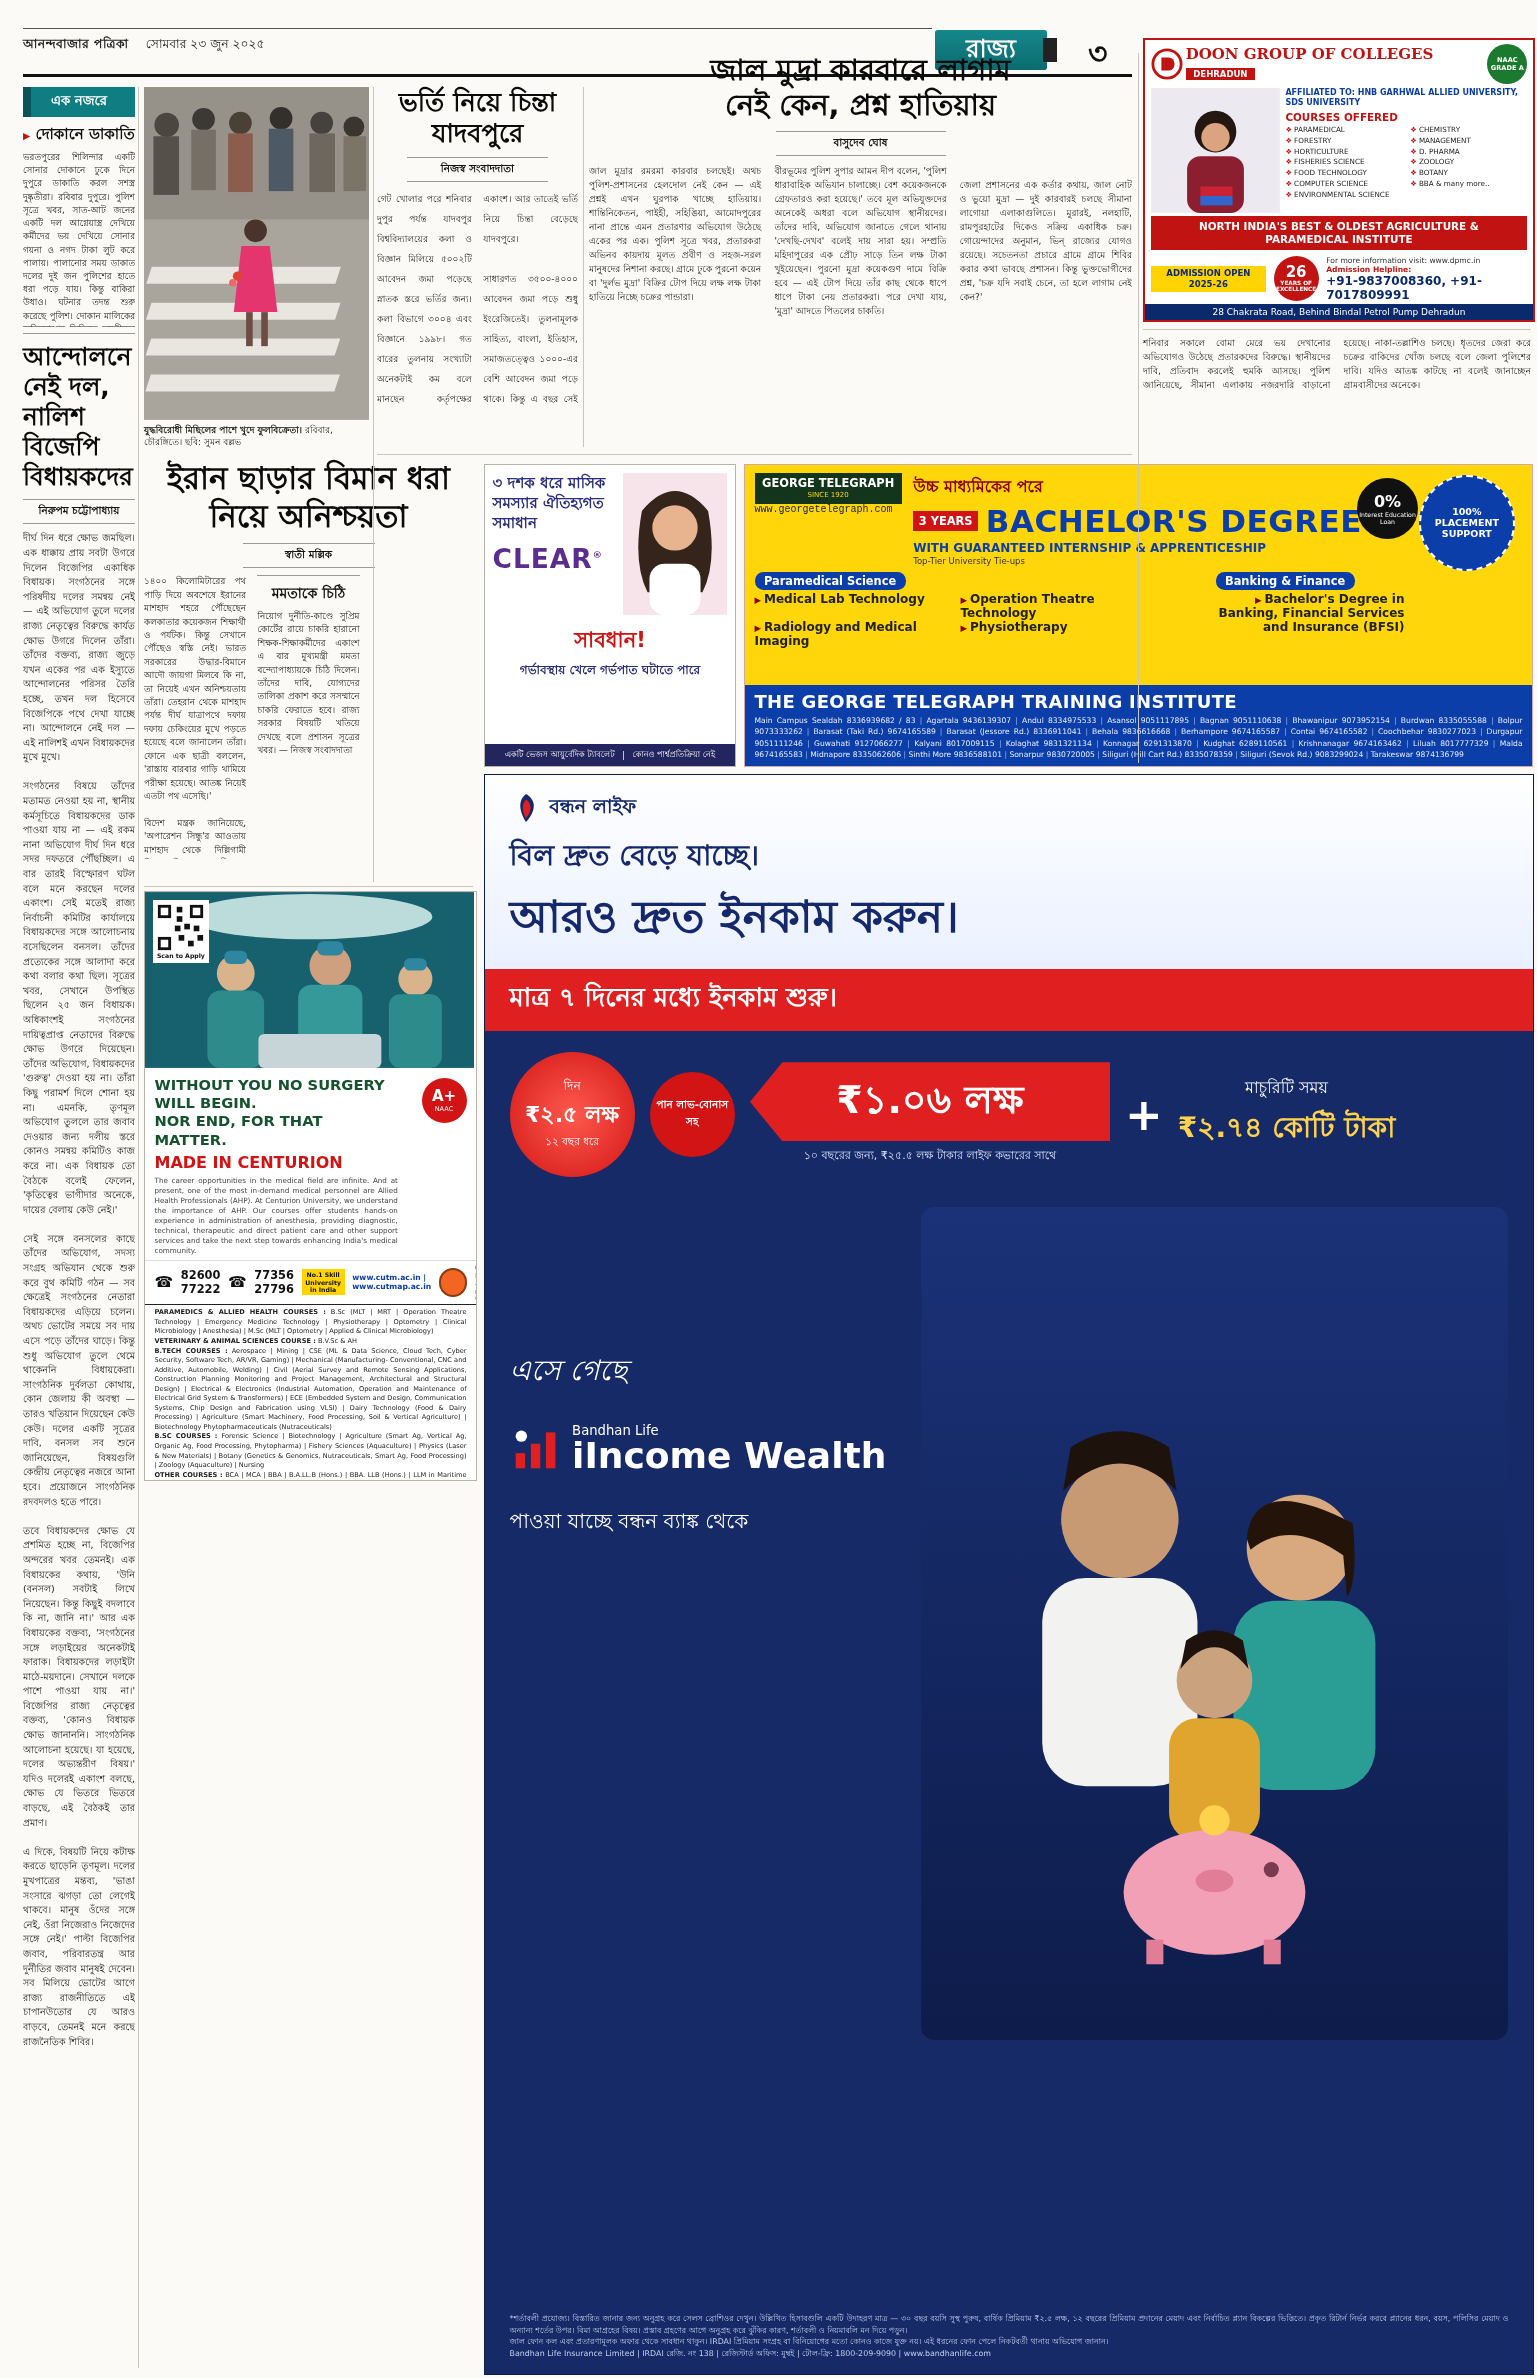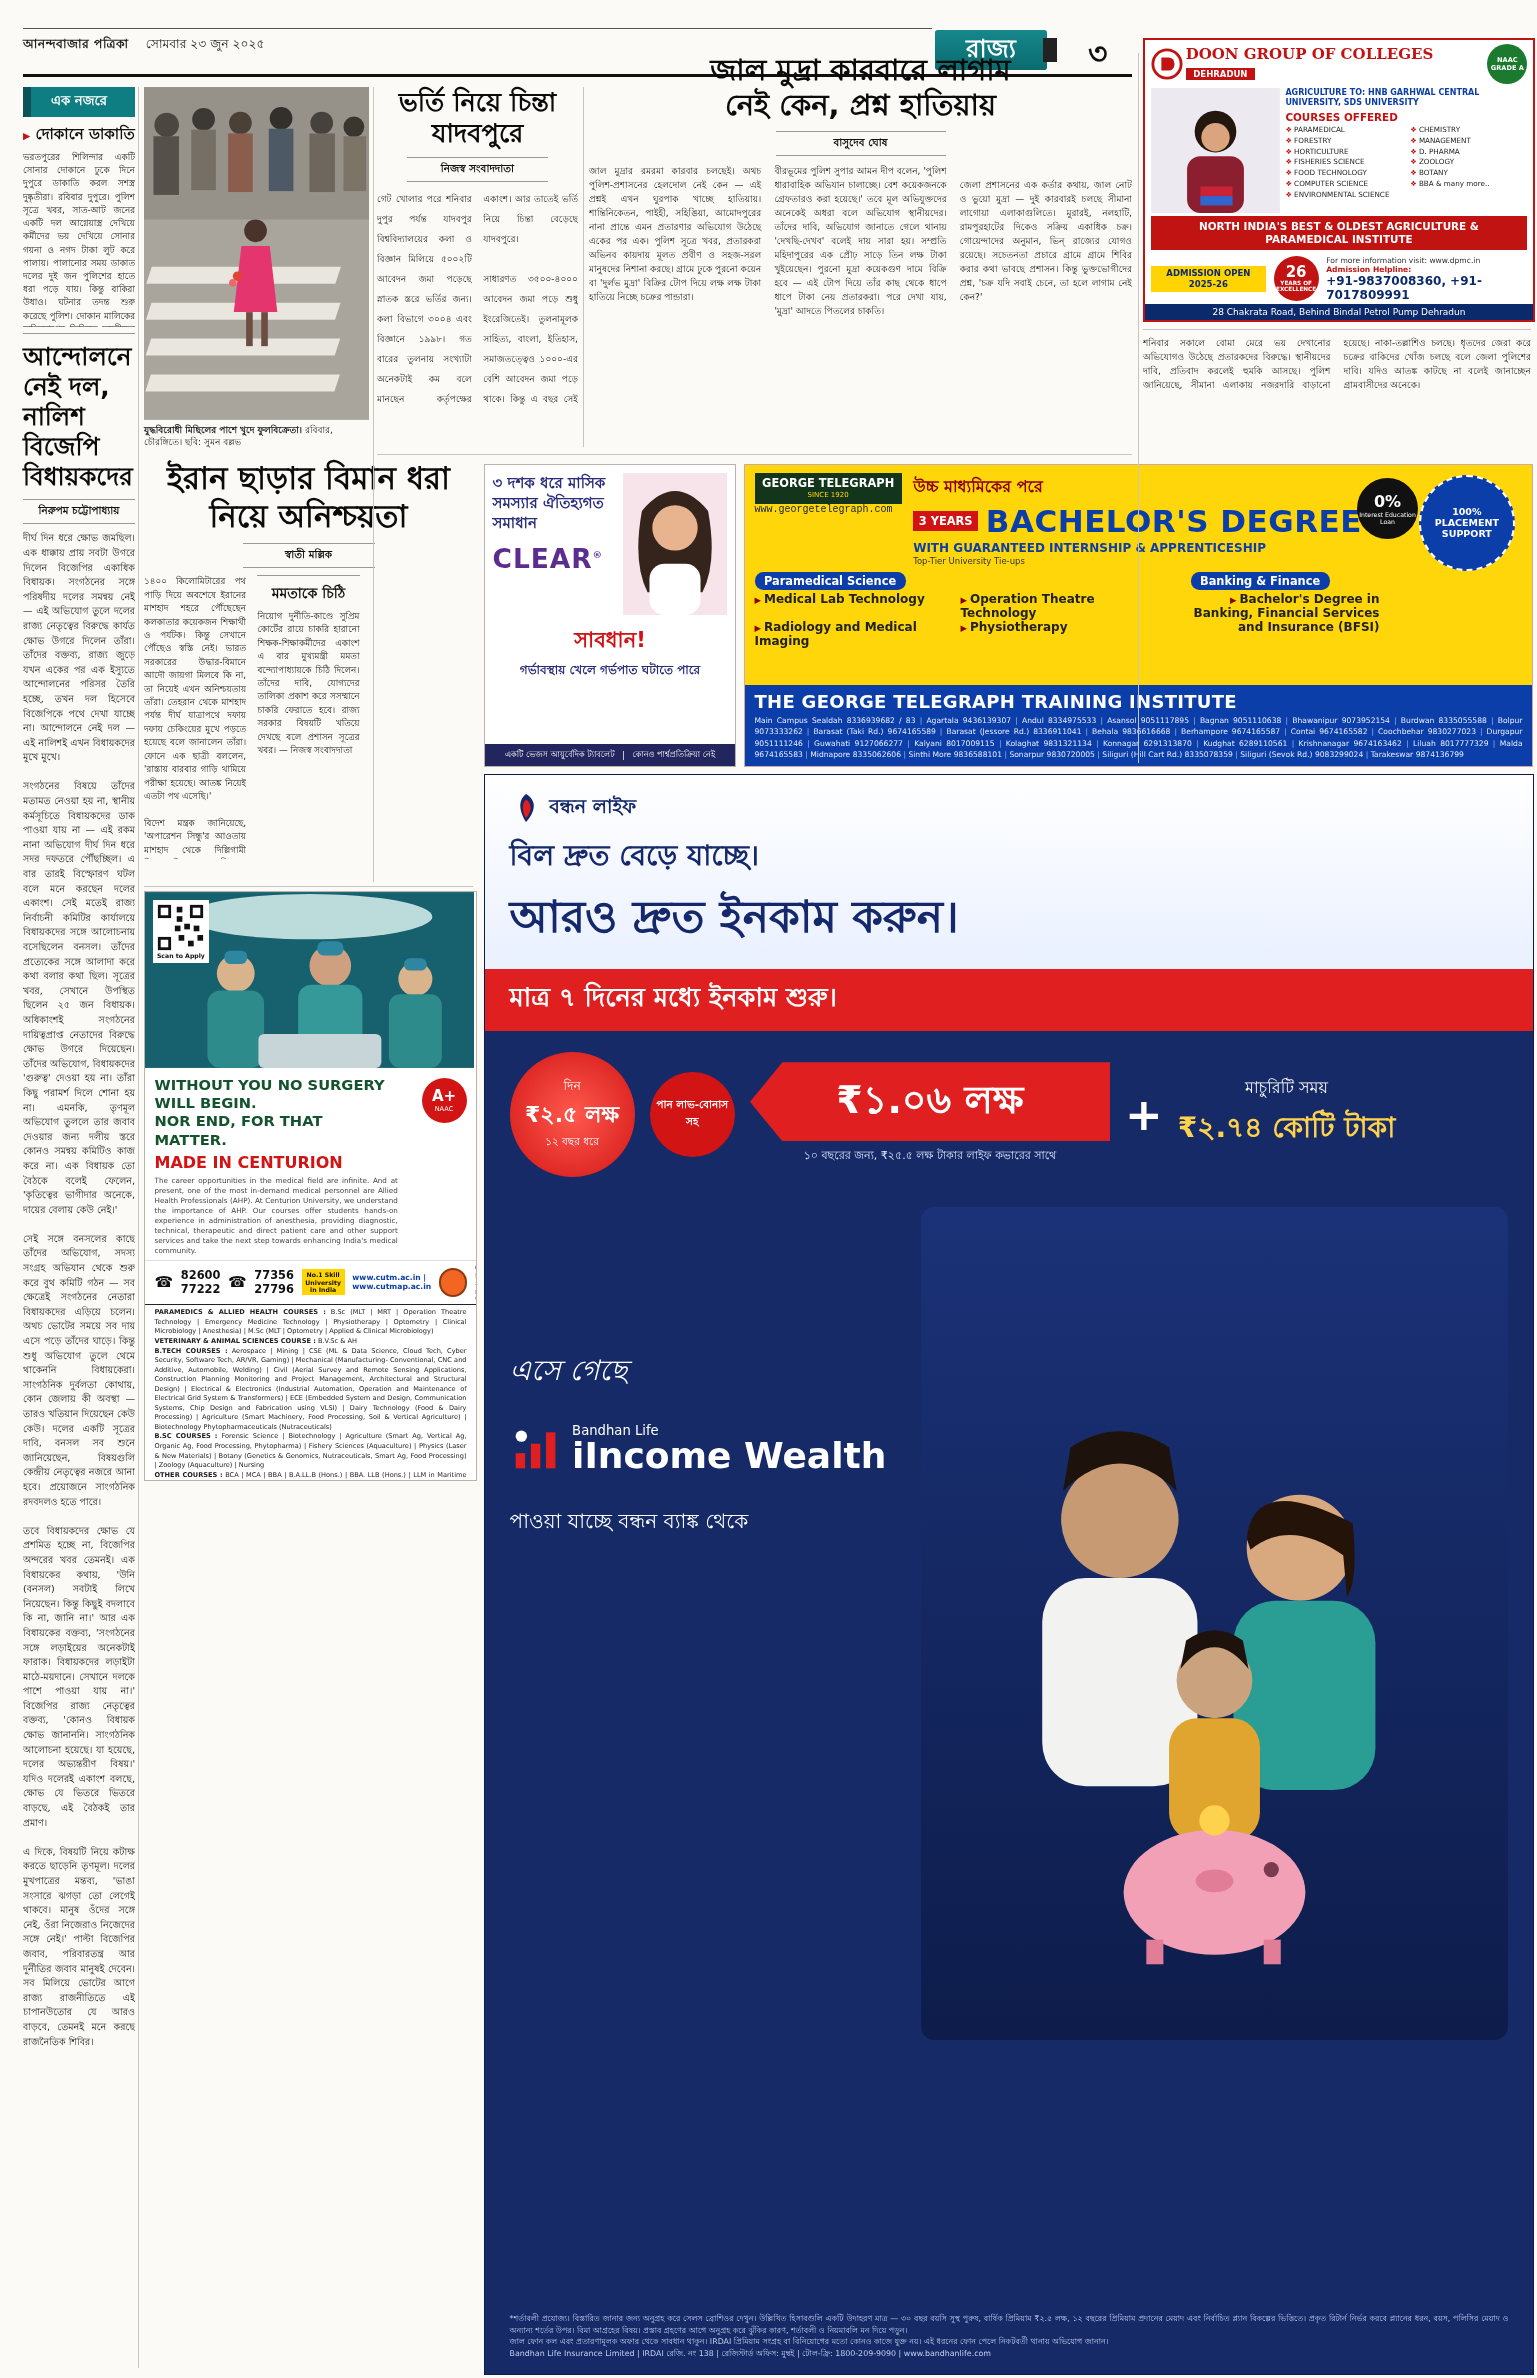--- a/index.html
+++ b/index.html
@@ -175,21 +175,21 @@
     <div class="doon-mid">
       <svg width="129" height="125" viewBox="0 0 136 132">
         <rect width="136" height="132" fill="#eceaf0"></rect>
         <circle cx="68" cy="46" r="22" fill="#23170f"></circle>
         <circle cx="68" cy="52" r="15" fill="#d9a47e"></circle>
         <rect x="38" y="72" width="60" height="60" rx="14" fill="#8b1f2f"></rect>
         <rect x="52" y="104" width="34" height="10" fill="#c23"></rect>
         <rect x="52" y="114" width="34" height="10" fill="#36c"></rect>
       </svg>
       <div style="flex:1;">
-        <div class="doon-aff">AGRICULTURE TO: HNB GARHWAL CENTRAL UNIVERSITY, SDS UNIVERSITY</div>
+        <div class="doon-aff">AFFILIATED TO: HNB GARHWAL ALLIED UNIVERSITY, SDS UNIVERSITY</div>
         <div class="doon-ct">COURSES OFFERED</div>
         <div class="doon-courses">
             <span>PARAMEDICAL</span>
             <span>FORESTRY</span>
             <span>HORTICULTURE</span>
             <span>FISHERIES SCIENCE</span>
             <span>FOOD TECHNOLOGY</span>
             <span>COMPUTER SCIENCE</span>
             <span>ENVIRONMENTAL SCIENCE</span>
             <span>CHEMISTRY</span>
@@ -359,21 +359,21 @@
           </div>
           <div class="gt-sub">WITH GUARANTEED INTERNSHIP &amp; APPRENTICESHIP</div>
           <div class="gt-tie">Top-Tier University Tie-ups</div>
         </div>
       </div>
       <div class="gt-loan">
         <b>0%</b>
         <small>Interest Education Loan</small>
       </div>
       <div class="gt-round">100% PLACEMENT SUPPORT</div>
-      <div style="display:flex;gap:29px;align-items:flex-start;">
+      <div style="display:flex;gap:54px;align-items:flex-start;">
         <div>
           <span class="gt-pill">Paramedical Science</span>
           <div class="gt-items">
               <span>Medical Lab Technology</span>
               <span>Operation Theatre Technology</span>
               <span>Radiology and Medical Imaging</span>
               <span>Physiotherapy</span>
             </div>
         </div>
         <div style="max-width:312px;">

